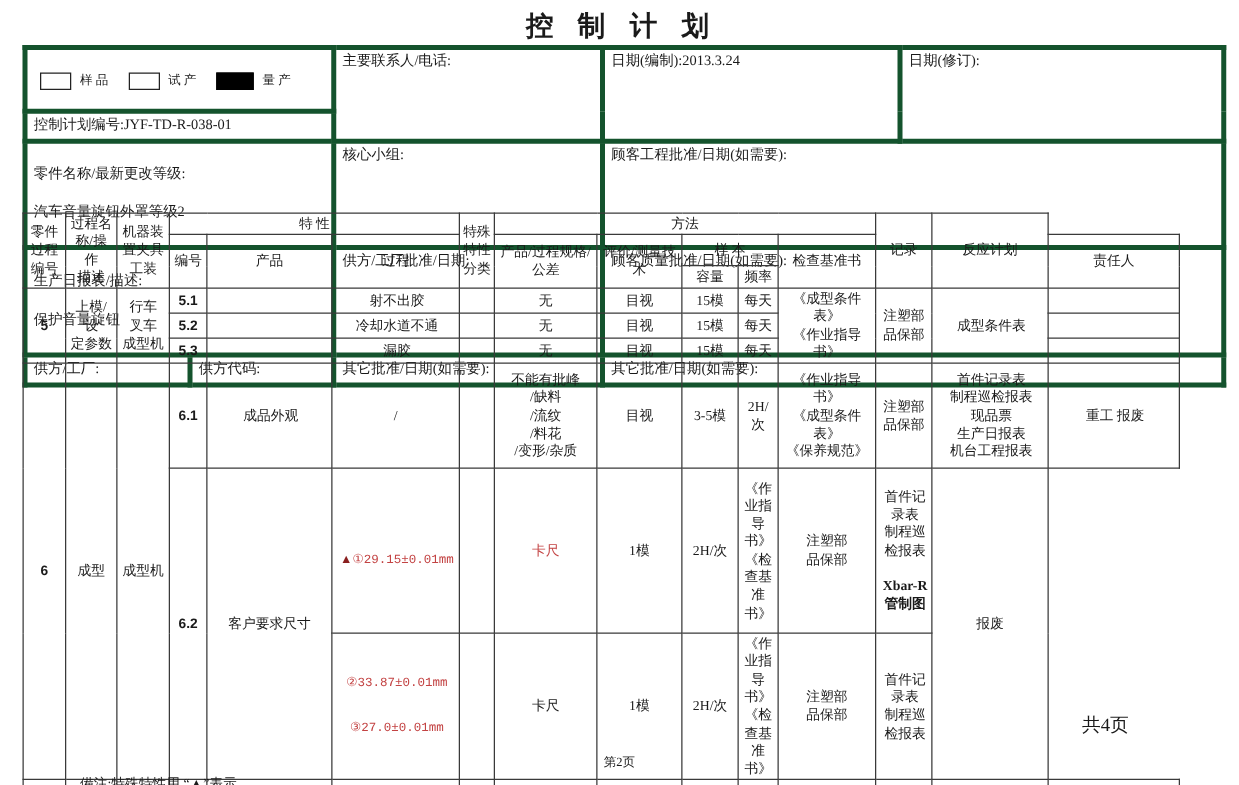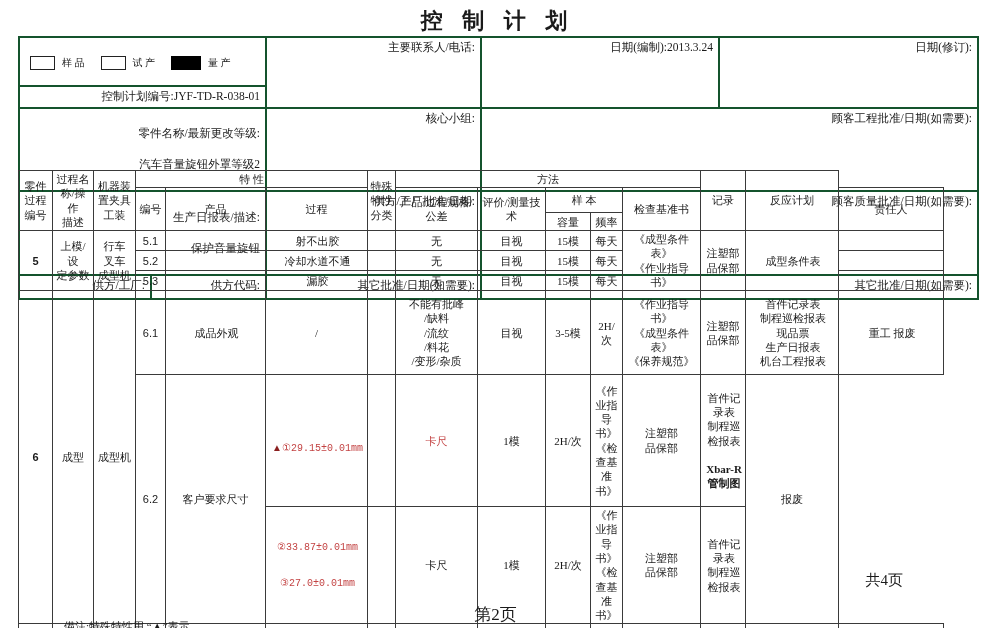--- a/index.html
+++ b/index.html
@@ -5,41 +5,41 @@
   html,body{margin:0;padding:0}
   body{width:991px;height:628px;background:#fff;position:relative;
        font-family:"Liberation Serif","DejaVu Serif",serif;color:#1a1a1a;
        -webkit-font-smoothing:antialiased}
   .title{position:absolute;top:6px;left:0;right:0;text-align:center;
          font-size:22px;font-weight:bold;letter-spacing:3px;word-spacing:8px}
   table{border-collapse:collapse;table-layout:fixed}
   td{box-sizing:border-box}
   
   .hdr{position:absolute;left:18px;top:36px;width:959px}
-  .hdr td{border:2px solid #14532d;font-size:11.5px;text-align:right;vertical-align:top;
+  .hdr td{border:4px solid #14532d;font-size:11.5px;text-align:left;vertical-align:top;
           padding:2px 5px;line-height:1.35;white-space:pre-line;overflow:hidden}
   .cbrow{display:flex;align-items:center;padding:2px 0 0 10px}
   .cb{width:23px;height:12px;border:1px solid #222;display:inline-block;flex:none}
   .cb.filled{background:#000;border-color:#000;width:28px}
   .cb-label{font-size:10px;margin:0 16px 0 7px;white-space:nowrap}
   
   .main{position:absolute;left:18px;top:170px;width:925px}
   .main td{border:1px solid #3a3a3a;font-size:11px;text-align:center;vertical-align:middle;
            padding:1px 2px;line-height:1.3;white-space:pre-line;overflow:hidden}
   .tl{text-align:left;padding-left:4px !important}
   .red{color:var(--red,#c34343)}
   .mono{font-family:Liberation Mono, monospace;font-size:10px;letter-spacing:0}
   .tri{color:var(--tri,#7a1a1a);font-size:10px}
   .bold{font-weight:bold}
-  .num{font-family:"Liberation Sans","DejaVu Sans",sans-serif;font-weight:normal;font-size:10.5px}
+  .num{font-family:"Liberation Sans","DejaVu Sans",sans-serif;font-weight:bold;font-size:10.5px}
   .gid{font-family:"Liberation Sans","DejaVu Sans",sans-serif;font-weight:bold;font-size:12px}
   .dimgap{margin-top:9px}
   
   .foot-note{position:absolute;left:64px;top:619px;font-size:11px}
-  .foot-page{position:absolute;left:50%;transform:translateX(-50%);top:603px;font-size:17px}
+  .foot-page{position:absolute;left:50%;transform:translateX(-50%);top:603px;font-size:10px}
   .foot-total{position:absolute;right:88px;top:571px;font-size:15px}
 </style>
 </head>
 <body>
 
 <div class="title">控 制 计 划</div>
 
 <table class="hdr">
   <colgroup>
       <col style="width:132px">

